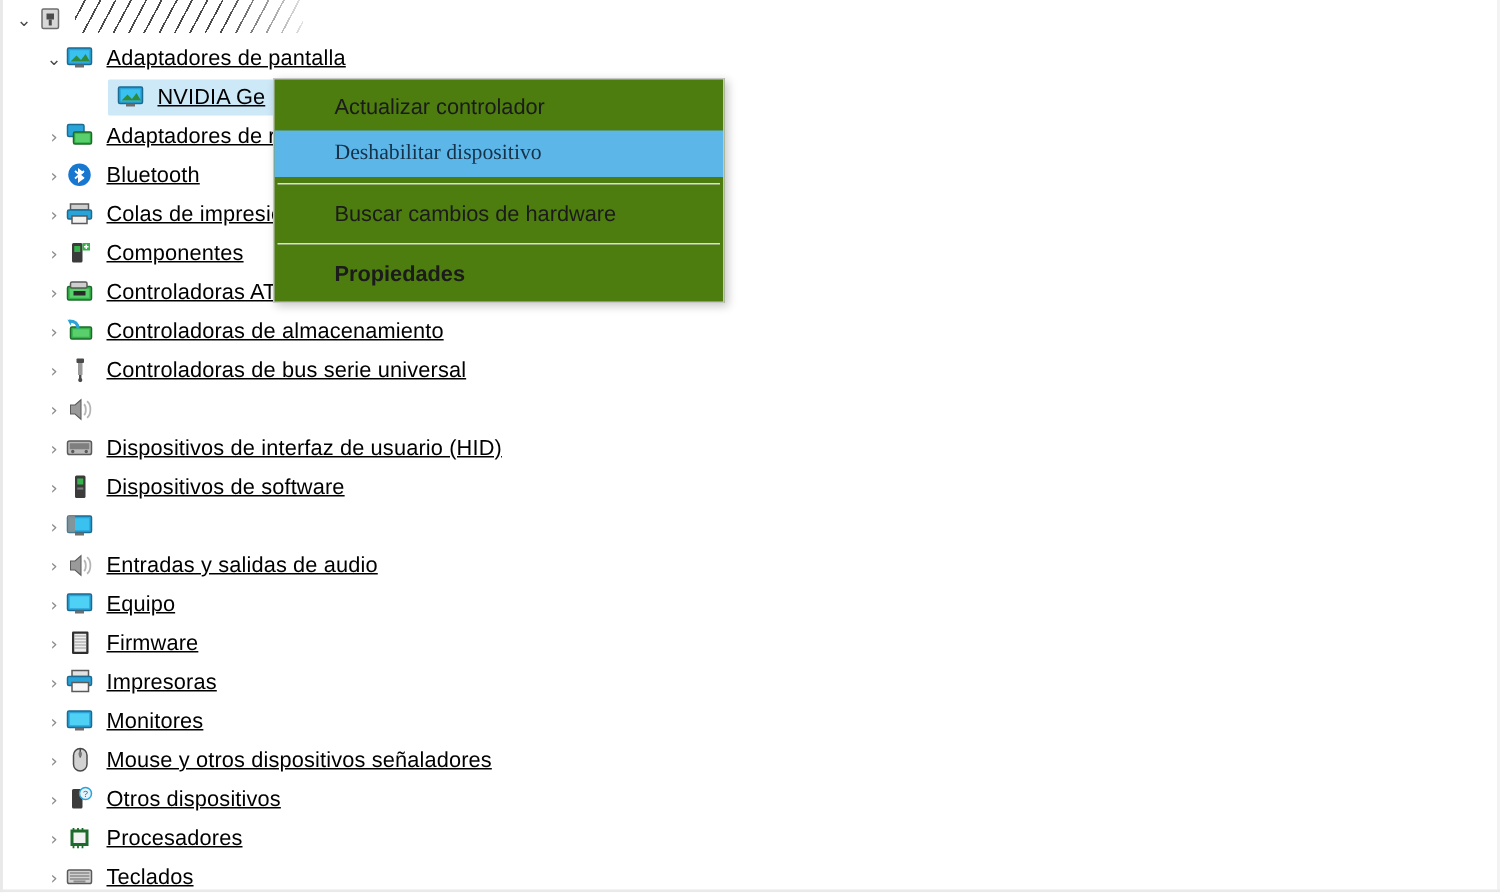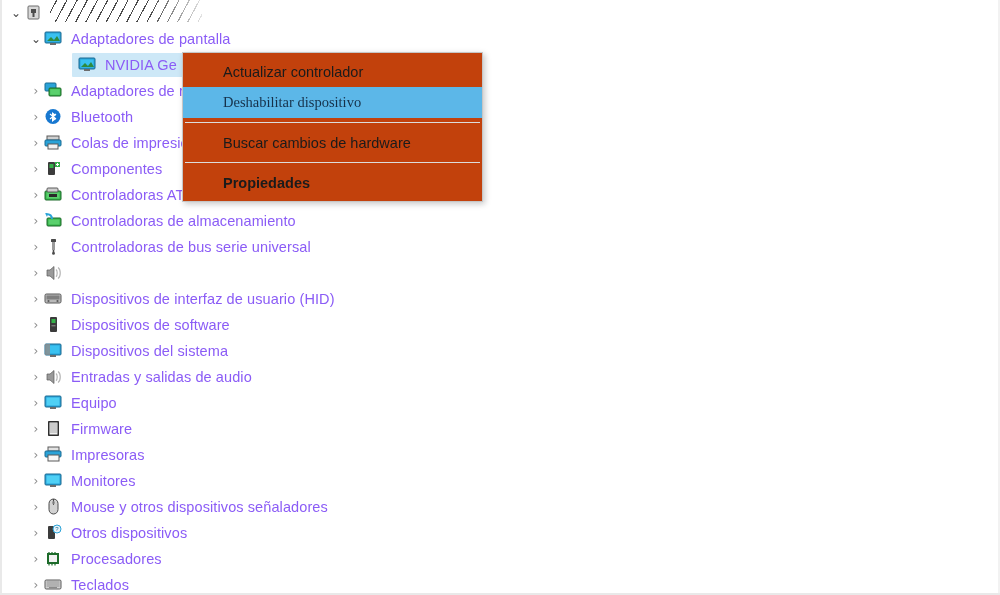--- a/index.html
+++ b/index.html
@@ -83,24 +83,25 @@
     width: 20px;
     min-width: 20px;
     height: 18px;
     margin-right: 7px;
     position: relative;
     display: inline-block;
   }
   .ico svg { display:block; }
   .lbl {
     font-size: 14.5px;
-    color: #8b5cf6;
+    color: #000000;
     letter-spacing: 0.1px;
     position: relative;
     font-family: "Liberation Sans", sans-serif;
+    text-decoration: underline;
   }
 
   
   .lvl0 { padding-left: 8px; }
   .lvl1 { padding-left: 28px; }
   .lvl2 { padding-left: 62px; }
 
   
   .hatch {
     position: absolute;
@@ -127,21 +128,21 @@
     z-index: 7;
     pointer-events: none;
   }
 
   
   .ctxmenu {
     position: absolute;
     left: 182px;
     top: 52px;
     width: 301px;
-    background: #c2410c;
+    background: #4d7c0f;
     border: 1px solid #c6c6c6;
     box-shadow: 2px 2px 6px rgba(0,0,0,0.22);
     z-index: 20;
     padding: 3px 0 3px 0;
     box-sizing: border-box;
   }
   .mi {
     height: 31px;
     display: flex;
     align-items: center;
@@ -326,21 +327,20 @@
       <div class="row lvl1">
         <span class="chev">›</span>
         <span class="ico">
           <svg width="19" height="17" viewBox="0 0 19 17">
             <rect x="1" y="2" width="16" height="11" rx="1" fill="#2aa3d8" stroke="#1b6b92"></rect>
             <rect x="2.5" y="3.5" width="13" height="8" fill="#39c1f0"></rect>
             <rect x="1" y="2" width="5" height="11" fill="#8d8d8d" opacity="0.85"></rect>
             <rect x="6" y="13" width="6" height="2" fill="#6d6d6d"></rect>
           </svg>
         </span>
-        <span class="lbl">Dispositivos del sistema</span>
       </div>
       <div class="row lvl1">
         <span class="chev">›</span>
         <span class="ico">
           <svg width="19" height="17" viewBox="0 0 19 17">
             <path d="M3 6h3l4-3.5v13L6 12H3z" fill="#9a9a9a" stroke="#5a5a5a" stroke-width="0.7"></path>
             <path d="M12 5.5c1.6 1.2 1.6 6 0 7.2M14 3.5c3 2 3 9 0 11" stroke="#b5b5b5" stroke-width="1.2" fill="none"></path>
           </svg>
         </span>
         <span class="lbl">Entradas y salidas de audio</span>

